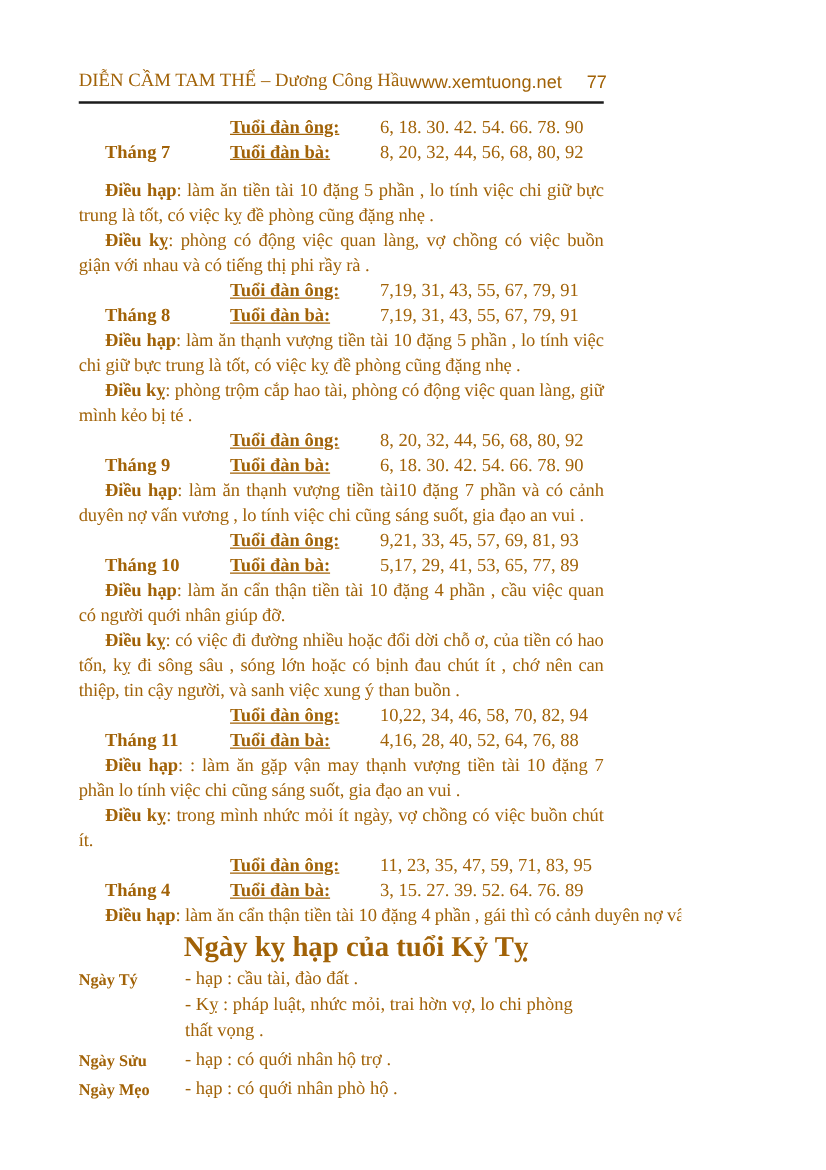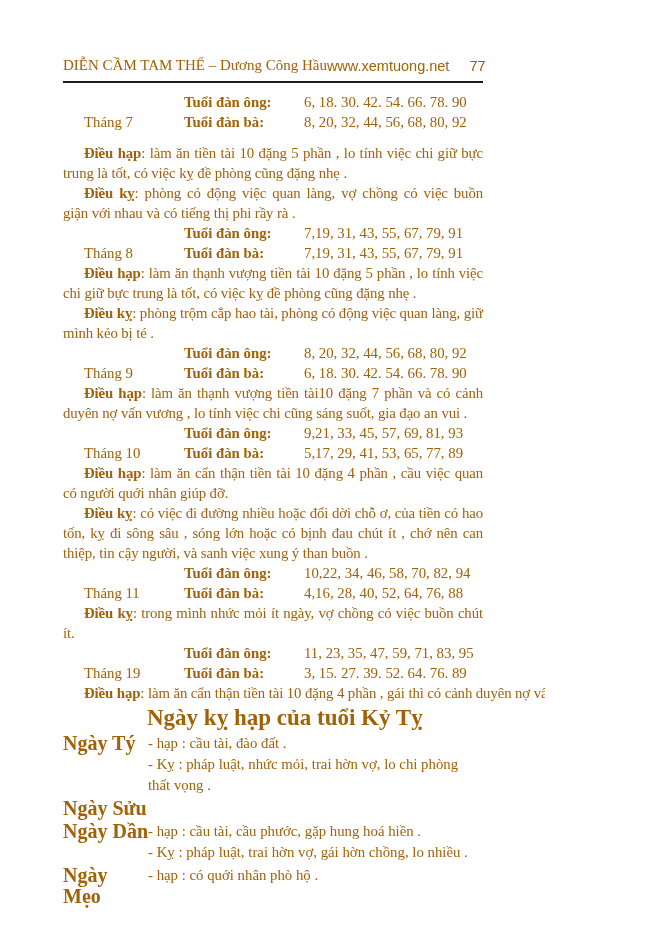--- a/index.html
+++ b/index.html
@@ -13,31 +13,31 @@
   
   .hdr{
     margin-top:33px;display:flex;justify-content:space-between;align-items:flex-end;
     border-bottom:2px solid #1c1c1c;padding-bottom:7px;font-size:15px;
   }
   .hdr-title{white-space:nowrap;}
   .hdr-right{display:flex;gap:20px;font-family:"Liberation Sans","DejaVu Sans",sans-serif;font-size:14.5px;}
   
   .body{margin-top:9px;font-size:14.8px;line-height:20px;}
   .trow{display:flex;}
-  .c1{width:121px;padding-left:21px;box-sizing:border-box;font-weight:normal;}
-  .c2{width:120px;font-weight:bold;}
+  .c1{width:121px;padding-left:21px;box-sizing:border-box;font-weight:bold;}
+  .c2{width:120px;font-weight:bold;text-decoration:underline;}
   .c3{flex:1;}
   .para{margin:0;text-indent:21px;text-align:justify;letter-spacing:-0.1px;}
   .para.single{white-space:nowrap;text-align:left;}
   .b{font-weight:bold;}
   .gap{height:11px;}
   
   .day-heading{margin:3px 0 3px 84px;font-size:23px;line-height:24px;font-weight:bold;}
   .day-row{display:flex;margin-top:2px;}
-  .dlabel{width:85px;font-weight:bold;font-size:20px;line-height:21px;}
+  .dlabel{width:85px;font-weight:bold;font-size:13px;line-height:21px;}
   .dlines{flex:1;}
   .dline{line-height:21px;}
 </style>
 </head>
 <body>
 
 <div class="page">
   <div class="content">
 
     <div class="hdr">
@@ -105,57 +105,52 @@
       <div class="trow">
         <span class="c1"></span>
         <span class="c2">Tuổi đàn ông:</span>
         <span class="c3">10,22, 34, 46, 58, 70, 82, 94</span>
       </div>
       <div class="trow">
         <span class="c1">Tháng 11</span>
         <span class="c2">Tuổi đàn bà:</span>
         <span class="c3">4,16, 28, 40, 52, 64, 76, 88</span>
       </div>
+      <p class="para"><span class="b">Điều hạp</span><span>: : làm ăn gặp vận may thạnh vượng tiền tài 10 đặng 7 phần lo tính việc chi cũng sáng suốt, gia đạo an vui .</span></p>
       <p class="para"><span class="b">Điều kỵ</span><span>: trong mình nhức mỏi ít ngày, vợ chồng có việc buồn chút ít.</span></p>
 
       <div class="trow">
         <span class="c1"></span>
         <span class="c2">Tuổi đàn ông:</span>
         <span class="c3">11, 23, 35, 47, 59, 71, 83, 95</span>
       </div>
       <div class="trow">
-        <span class="c1">Tháng 19</span>
+        <span class="c1">Tháng 4</span>
         <span class="c2">Tuổi đàn bà:</span>
         <span class="c3">3, 15. 27. 39. 52. 64. 76. 89</span>
       </div>
       <p class="para single"><span class="b">Điều hạp</span><span>: làm ăn cẩn thận tiền tài 10 đặng 4 phần , gái thì có cảnh duyên nợ vấn vương .</span></p>
 
       <div class="day-heading">Ngày kỵ hạp của tuổi Kỷ Tỵ</div>
 
       <div class="day-row">
         <span class="dlabel">Ngày Tý</span>
         <span class="dlines">
           <div class="dline">- hạp : cầu tài, đào đất .</div>
           <div class="dline">- Kỵ  : pháp luật, nhức mỏi, trai hờn vợ, lo chi phòng thất vọng .</div>
         </span>
       </div>
 
       <div class="day-row">
         <span class="dlabel">Ngày Sửu</span>
         <span class="dlines">
+          <div class="dline">- hạp : có quới nhân hộ trợ .</div>
         </span>
       </div>
 
-      <div class="day-row">
-        <span class="dlabel">Ngày Dần</span>
-        <span class="dlines">
-          <div class="dline">- hạp : cầu tài, cầu phước, gặp hung hoá hiền .</div>
-          <div class="dline">- Kỵ  : pháp luật, trai hờn vợ, gái hờn chồng, lo nhiều  .</div>
-        </span>
-      </div>
 
       <div class="day-row">
         <span class="dlabel">Ngày Mẹo</span>
         <span class="dlines">
           <div class="dline">- hạp : có quới nhân phò hộ  .</div>
         </span>
       </div>
 
     </div>
   </div>

